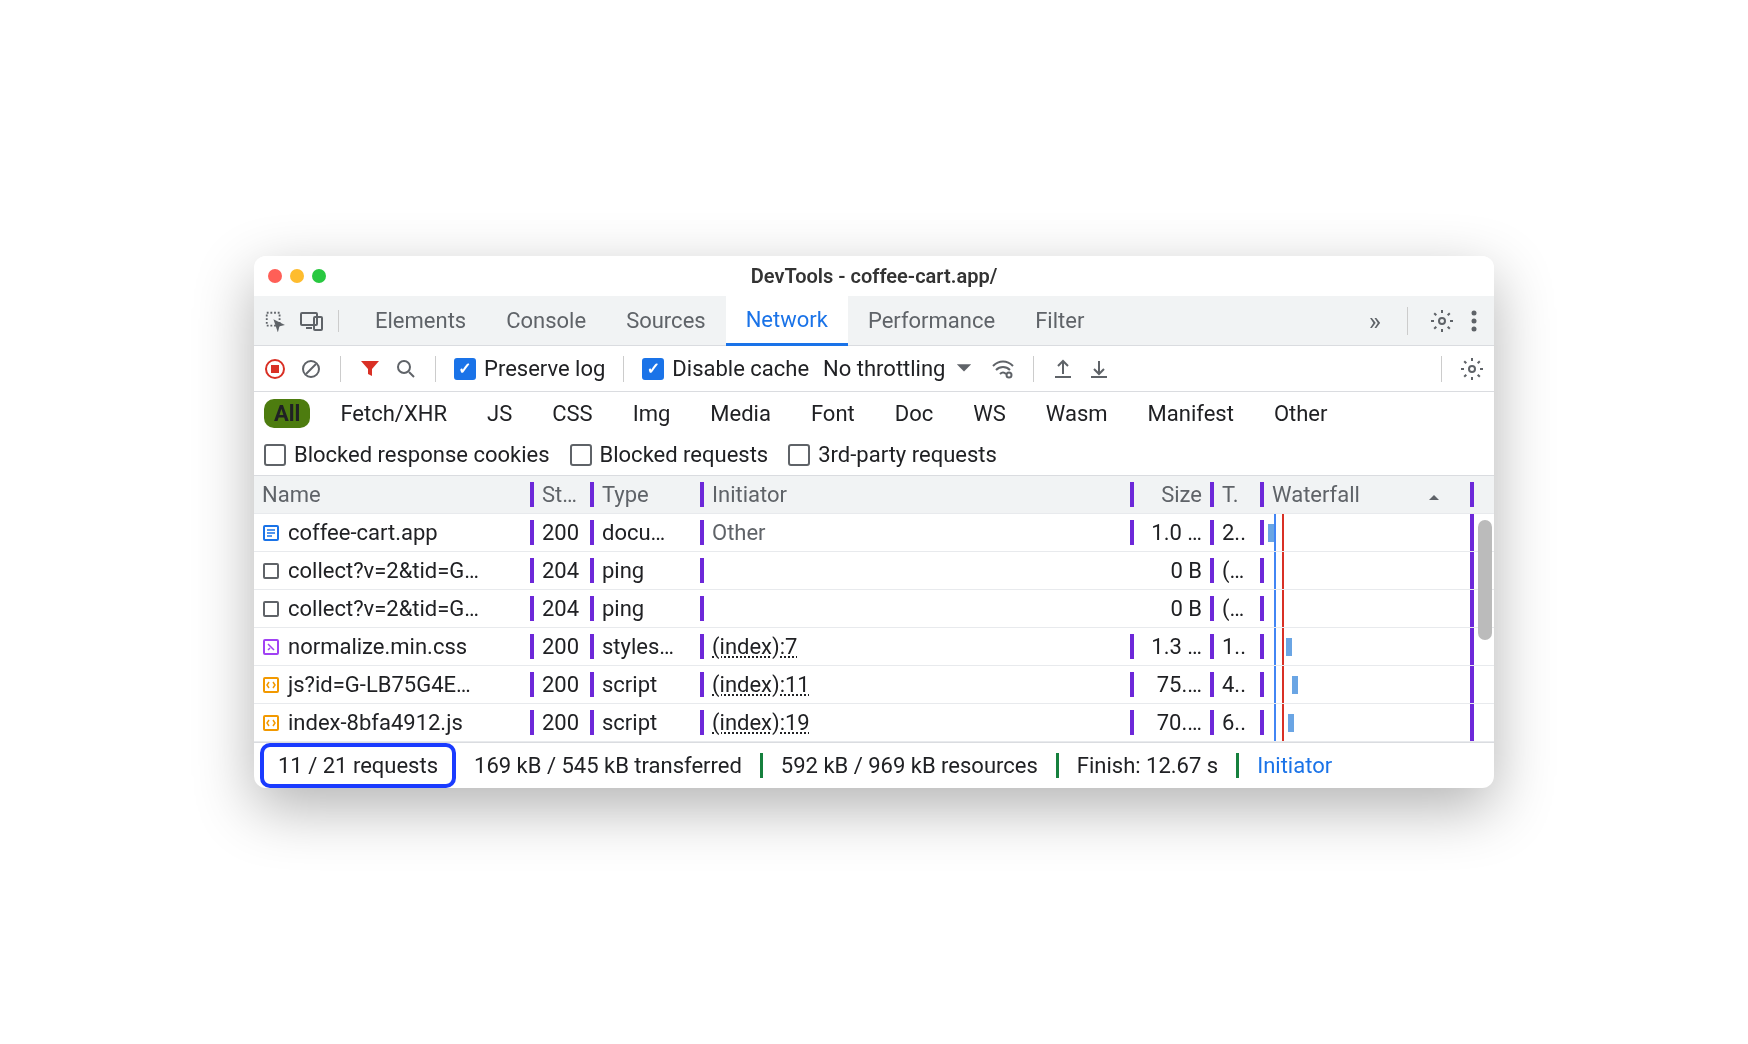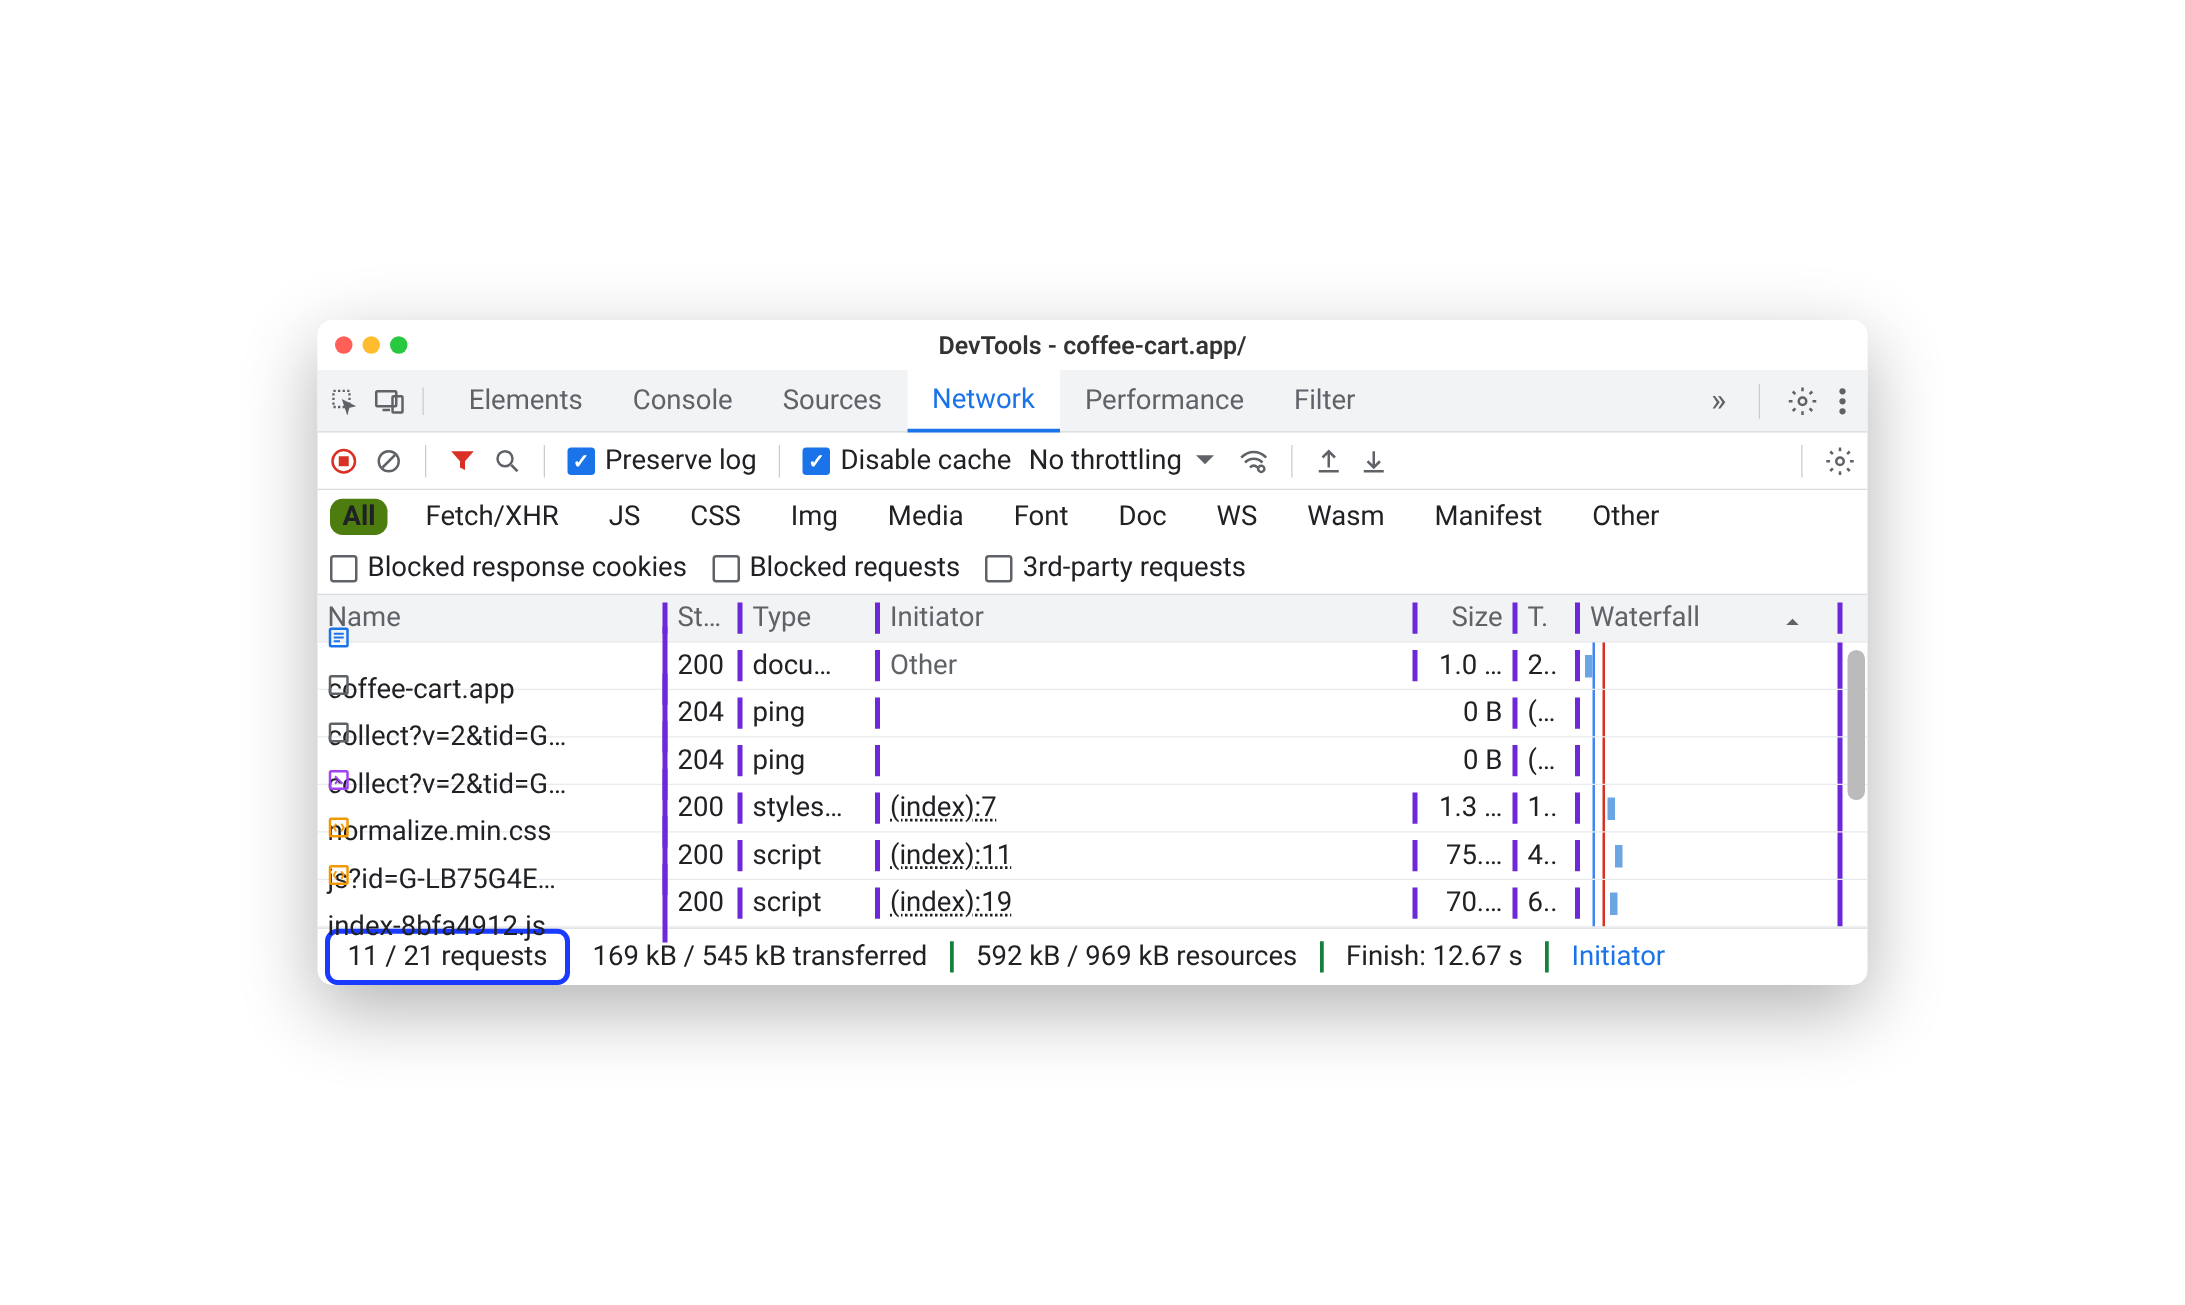--- a/index.html
+++ b/index.html
@@ -92,21 +92,21 @@
     display:grid;
     grid-template-columns: 280px 60px 110px 430px 80px 50px 1fr 20px;
     align-items:center;
     height:38px;
     border-bottom:1px solid #e8eaed;
   }
   .thead { background:#f1f3f4; color:#5f6368; font-weight:400; position:relative;}
   .thead .th, .trow .td { padding:0 8px; overflow:hidden; white-space:nowrap; text-overflow:ellipsis; border-right:4px solid #6d28d9;}
   .thead .th:last-child, .trow .td:last-child { border-right:none;}
   .th.size, .td.size { text-align:right;}
-  .trow .td.name { display:flex; align-items:flex-start; gap:20px;flex-direction:column;}
+  .trow .td.name { display:flex; align-items:center; gap:8px;}
   .file-icon { width:18px; height:18px; flex-shrink:0;}
   .initiator-link { text-decoration:underline; text-decoration-style:dotted; color:#202124; cursor:pointer;}
   .waterfall-cell { position:relative; height:100%;}
   .wf-bar { position:absolute; top:10px; height:18px; background:#6aa5e4; width:6px;}
   .wf-red { position:absolute; top:0; bottom:0; left:18px; width:2px; background:#d93025;}
   .wf-blue { position:absolute; top:0; bottom:0; left:10px; width:2px; background:#4285f4;}
   .sort-arrow { position:absolute; right:30px; top:10px; }
   .scrollbar-track { background:#f1f1f1;}
   .scrollbar-thumb { background:#bbb; width:14px; height:120px; border-radius:7px; margin-top:4px;}
   

